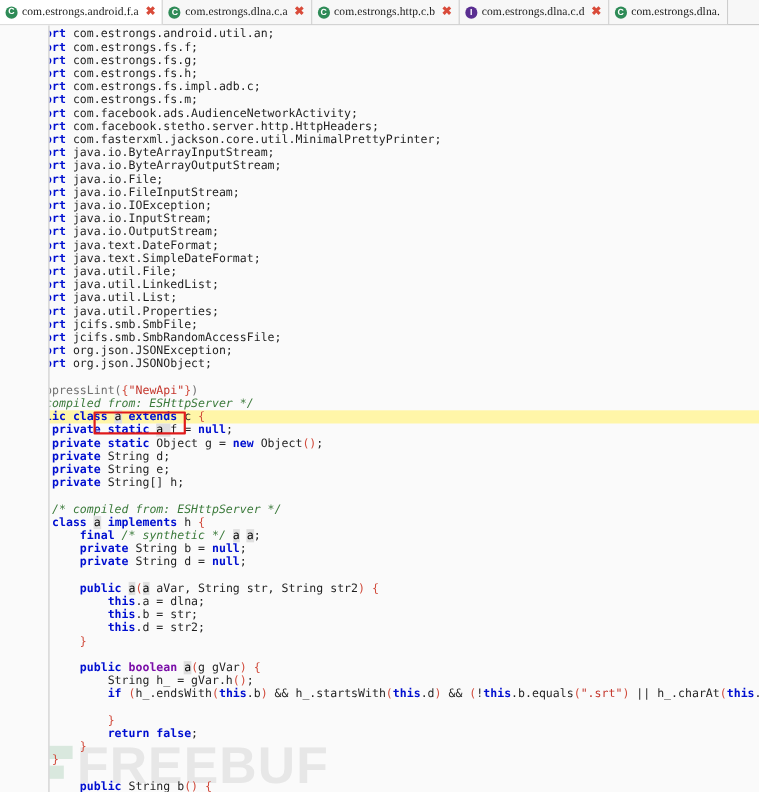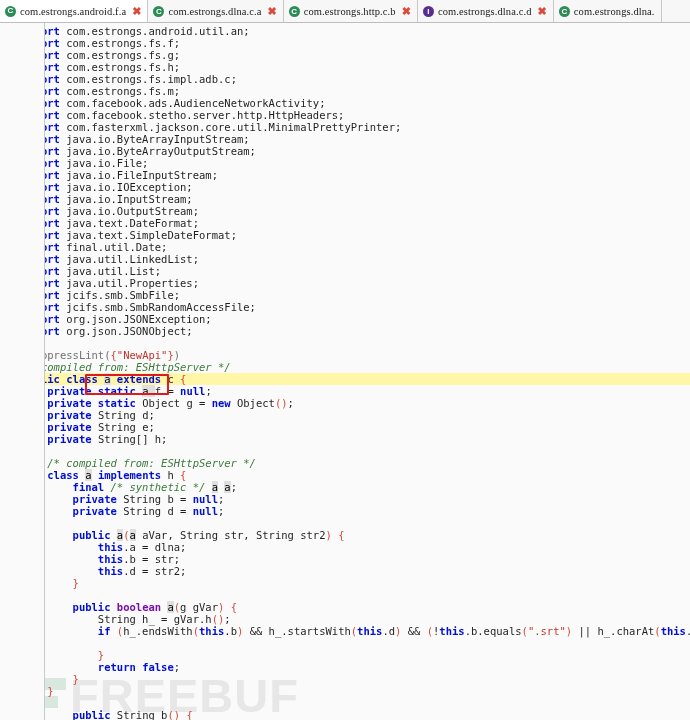--- a/index.html
+++ b/index.html
@@ -234,21 +234,21 @@
       <div class="ln" style="position: absolute; top: 98px; left: 0px; width: 690px;"><span class="ltext"><span class="kw">import </span><span class="plain">com.fasterxml.jackson.core.util.MinimalPrettyPrinter;</span></span></div>
       <div class="ln" style="position: absolute; top: 110px; left: 0px; width: 690px;"><span class="ltext"><span class="kw">import </span><span class="plain">java.io.ByteArrayInputStream;</span></span></div>
       <div class="ln" style="position: absolute; top: 122px; left: 0px; width: 690px;"><span class="ltext"><span class="kw">import </span><span class="plain">java.io.ByteArrayOutputStream;</span></span></div>
       <div class="ln" style="position: absolute; top: 134px; left: 0px; width: 690px;"><span class="ltext"><span class="kw">import </span><span class="plain">java.io.File;</span></span></div>
       <div class="ln" style="position: absolute; top: 146px; left: 0px; width: 690px;"><span class="ltext"><span class="kw">import </span><span class="plain">java.io.FileInputStream;</span></span></div>
       <div class="ln" style="position: absolute; top: 158px; left: 0px; width: 690px;"><span class="ltext"><span class="kw">import </span><span class="plain">java.io.IOException;</span></span></div>
       <div class="ln" style="position: absolute; top: 170px; left: 0px; width: 690px;"><span class="ltext"><span class="kw">import </span><span class="plain">java.io.InputStream;</span></span></div>
       <div class="ln" style="position: absolute; top: 182px; left: 0px; width: 690px;"><span class="ltext"><span class="kw">import </span><span class="plain">java.io.OutputStream;</span></span></div>
       <div class="ln" style="position: absolute; top: 194px; left: 0px; width: 690px;"><span class="ltext"><span class="kw">import </span><span class="plain">java.text.DateFormat;</span></span></div>
       <div class="ln" style="position: absolute; top: 206px; left: 0px; width: 690px;"><span class="ltext"><span class="kw">import </span><span class="plain">java.text.SimpleDateFormat;</span></span></div>
-      <div class="ln" style="position: absolute; top: 218px; left: 0px; width: 690px;"><span class="ltext"><span class="kw">import </span><span class="plain">final.util.Date;</span></span></div>
+      <div class="ln" style="position: absolute; top: 218px; left: 0px; width: 690px;"><span class="ltext"><span class="kw">import </span><span class="plain">java.util.File;</span></span></div>
       <div class="ln" style="position: absolute; top: 230px; left: 0px; width: 690px;"><span class="ltext"><span class="kw">import </span><span class="plain">java.util.LinkedList;</span></span></div>
       <div class="ln" style="position: absolute; top: 242px; left: 0px; width: 690px;"><span class="ltext"><span class="kw">import </span><span class="plain">java.util.List;</span></span></div>
       <div class="ln" style="position: absolute; top: 254px; left: 0px; width: 690px;"><span class="ltext"><span class="kw">import </span><span class="plain">java.util.Properties;</span></span></div>
       <div class="ln" style="position: absolute; top: 266px; left: 0px; width: 690px;"><span class="ltext"><span class="kw">import </span><span class="plain">jcifs.smb.SmbFile;</span></span></div>
       <div class="ln" style="position: absolute; top: 278px; left: 0px; width: 690px;"><span class="ltext"><span class="kw">import </span><span class="plain">jcifs.smb.SmbRandomAccessFile;</span></span></div>
       <div class="ln" style="position: absolute; top: 290px; left: 0px; width: 690px;"><span class="ltext"><span class="kw">import </span><span class="plain">org.json.JSONException;</span></span></div>
       <div class="ln" style="position: absolute; top: 302px; left: 0px; width: 690px;"><span class="ltext"><span class="kw">import </span><span class="plain">org.json.JSONObject;</span></span></div>
       <div class="ln" style="position: absolute; top: 314px; left: 0px; width: 690px;"><span class="ltext"></span></div>
       <div class="ln" style="position: absolute; top: 326px; left: 0px; width: 690px;"><span class="ltext"><span class="ann">@SuppressLint(</span><span class="br">{</span><span class="str">"NewApi"</span><span class="br">}</span><span class="ann">)</span></span></div>
       <div class="ln" style="position: absolute; top: 338px; left: 0px; width: 690px;"><span class="ltext"><span class="cmt">/* compiled from: ESHttpServer */</span></span></div>

